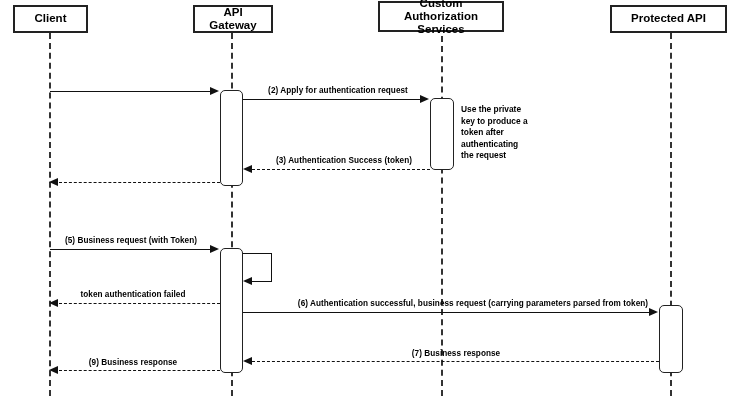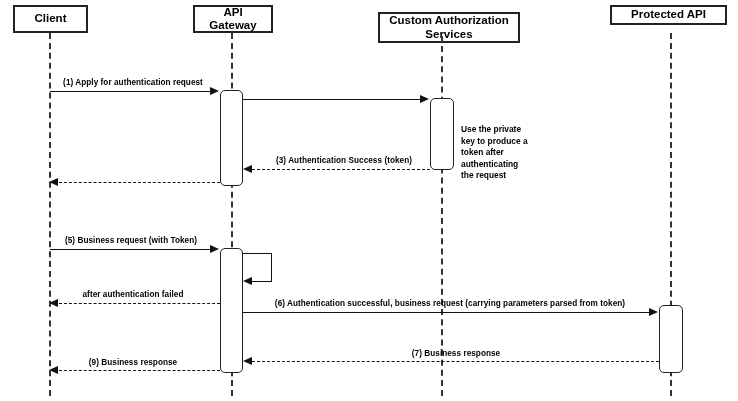--- a/index.html
+++ b/index.html
@@ -86,85 +86,84 @@
     border-style: solid;
   }
   
   .note-text {
     position: absolute;
     font-size: 8.4px;
     font-weight: bold;
     color: #000000;
     line-height: 1.38;
     white-space: pre-line;
-    margin-top: 20px;
   }
 </style>
 </head>
 <body>
 
 <div id="canvas">
 
   <div class="actor-box" style="left:193px; top:5px; width:80px; height:28px;">
     <span>API Gateway</span>
   </div>
 
   <div class="actor-box" style="left:13px; top:5px; width:75px; height:28px;">
     <span>Client</span>
   </div>
 
-  <div class="actor-box" style="left:378px; top:12px; width:142px; height:31px;">
+  <div class="actor-box" style="left:378px; top:1px; width:126px; height:31px;">
     <span style="white-space:pre-line">Custom Authorization
 Services</span>
   </div>
 
-  <div class="actor-box" style="left:610px; top:5px; width:117px; height:20px;">
+  <div class="actor-box" style="left:610px; top:5px; width:117px; height:28px;">
     <span>Protected API</span>
   </div>
 
   <div class="lifeline" style="left:49px; top:33px; height:363px;"></div>
   <div class="lifeline" style="left:231px; top:33px; height:363px;"></div>
   <div class="lifeline" style="left:441px; top:36px; height:360px;"></div>
   <div class="lifeline" style="left:670px; top:33px; height:363px;"></div>
 
   <div class="activation" style="left:220px; top:90px; width:23px; height:96px;"></div>
   <div class="activation" style="left:430px; top:98px; width:24px; height:72px;"></div>
   <div class="activation" style="left:220px; top:248px; width:23px; height:125px;"></div>
   <div class="activation" style="left:659px; top:305px; width:24px; height:68px;"></div>
 
   <div class="msg-line" style="left:50px; top:91px; width:161px;"></div>
   <div class="arrow-head right" style="left:210px; top:86.5px;"></div>
-  <div class="msg-label center" style="left:133px; top:78px;">(1) Apply for authentication request</div>
 
   <div class="msg-line" style="left:243px; top:99px; width:178px;"></div>
   <div class="arrow-head right" style="left:420px; top:94.5px;"></div>
+  <div class="msg-label center" style="left:338px; top:86px;">(2) Apply for authentication request</div>
 
   <div class="msg-line dashed" style="left:252px; top:169px; width:178px;"></div>
   <div class="arrow-head left" style="left:243px; top:164.5px;"></div>
   <div class="msg-label center" style="left:344px; top:156px;text-align:center;">(3) Authentication Success (token)</div>
 
   <div class="msg-line dashed" style="left:59px; top:182px; width:161px;"></div>
   <div class="arrow-head left" style="left:49px; top:177.5px;"></div>
 
   <div class="msg-line" style="left:50px; top:249px; width:161px;"></div>
   <div class="arrow-head right" style="left:210px; top:244.5px;"></div>
   <div class="msg-label center" style="left:131px; top:236px;">(5) Business request (with Token)</div>
 
   <div class="self-seg" style="left:243px; top:253px; width:29px; height:0; border-width:1.6px 0 0 0;"></div>
   <div class="self-seg" style="left:271px; top:253px; width:0; height:28px; border-width:0 0 0 1.6px;"></div>
   <div class="self-seg" style="left:252px; top:281px; width:20px; height:0; border-width:1.6px 0 0 0;"></div>
   <div class="arrow-head left" style="left:243px; top:276.5px;"></div>
 
   <div class="msg-line dashed" style="left:59px; top:303px; width:161px;"></div>
   <div class="arrow-head left" style="left:49px; top:298.5px;"></div>
-  <div class="msg-label center" style="left:133px; top:290px;">after authentication failed</div>
+  <div class="msg-label center" style="left:133px; top:290px;">token authentication failed</div>
 
   <div class="msg-line" style="left:243px; top:312px; width:407px;"></div>
   <div class="arrow-head right" style="left:649px; top:307.5px;"></div>
-  <div class="msg-label center" style="left:450px; top:299px;">(6) Authentication successful, business request (carrying parameters parsed from token)</div>
+  <div class="msg-label center" style="left:473px; top:299px;">(6) Authentication successful, business request (carrying parameters parsed from token)</div>
 
   <div class="msg-line dashed" style="left:252px; top:361px; width:407px;"></div>
   <div class="arrow-head left" style="left:243px; top:356.5px;"></div>
   <div class="msg-label center" style="left:456px; top:349px;">(7) Business response</div>
 
   <div class="msg-line dashed" style="left:59px; top:370px; width:161px;"></div>
   <div class="arrow-head left" style="left:49px; top:365.5px;"></div>
   <div class="msg-label center" style="left:133px; top:358px;">(9) Business response</div>
 
   <div class="note-text" style="left:461px; top:104px;">Use the private

